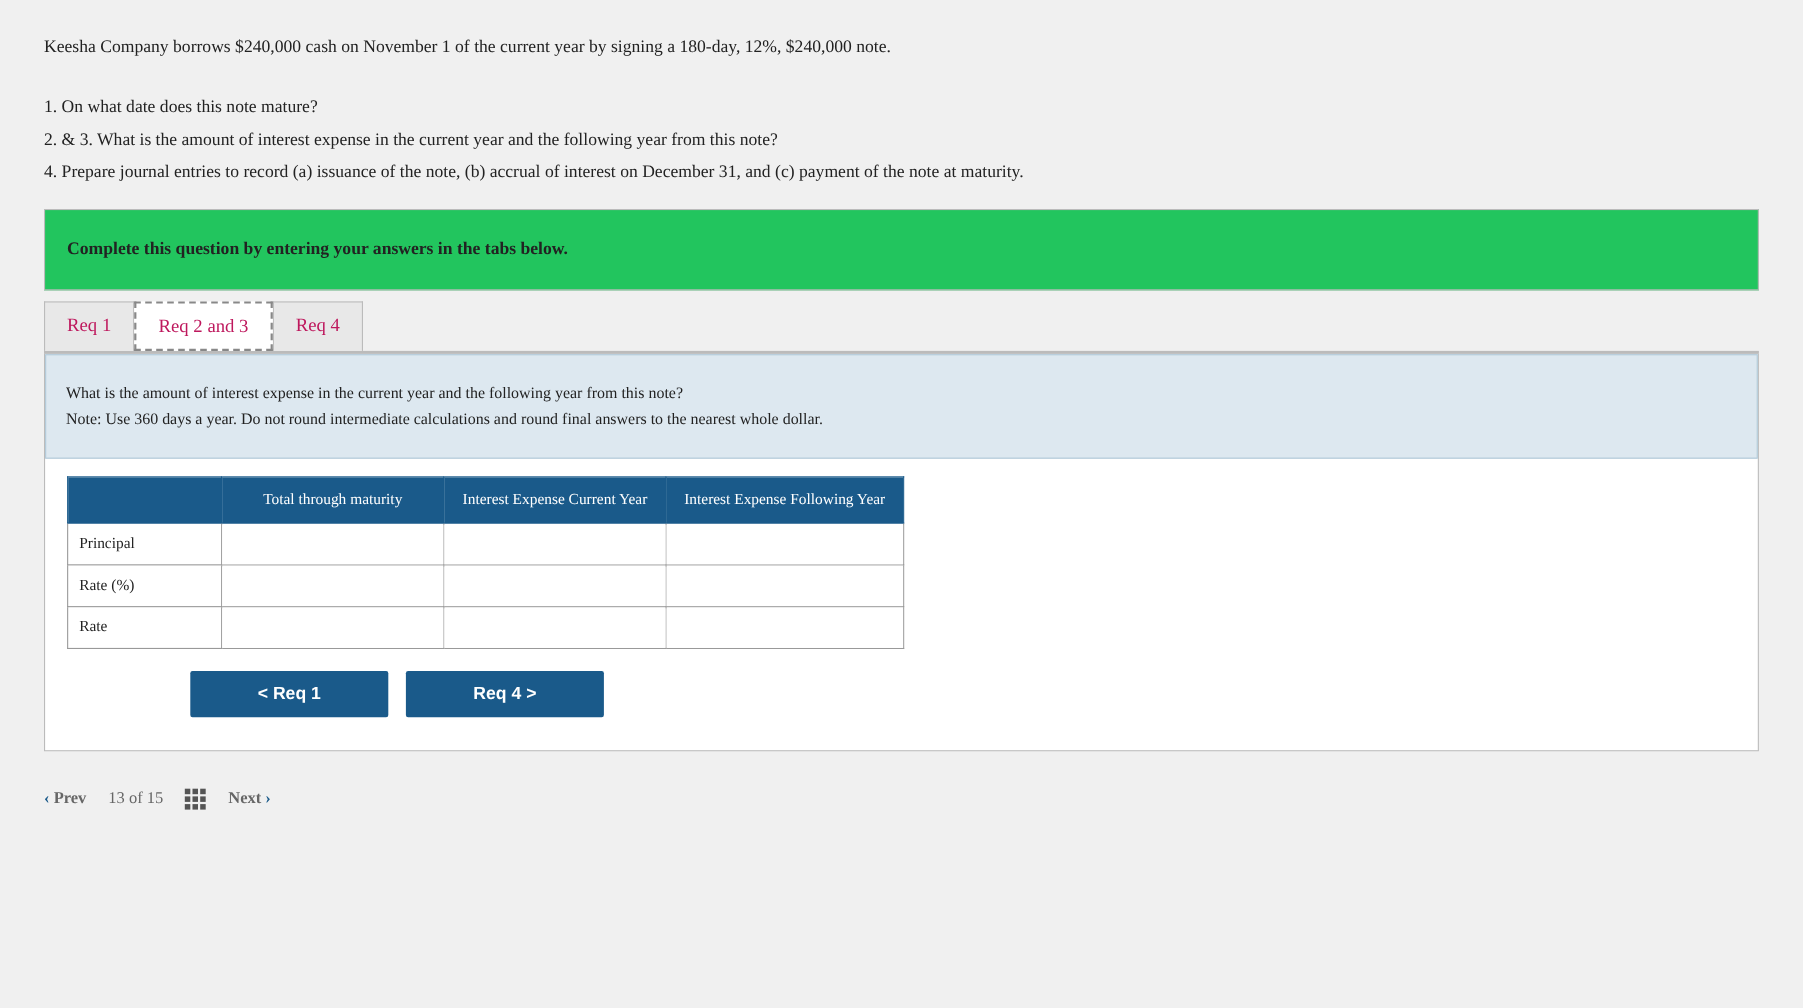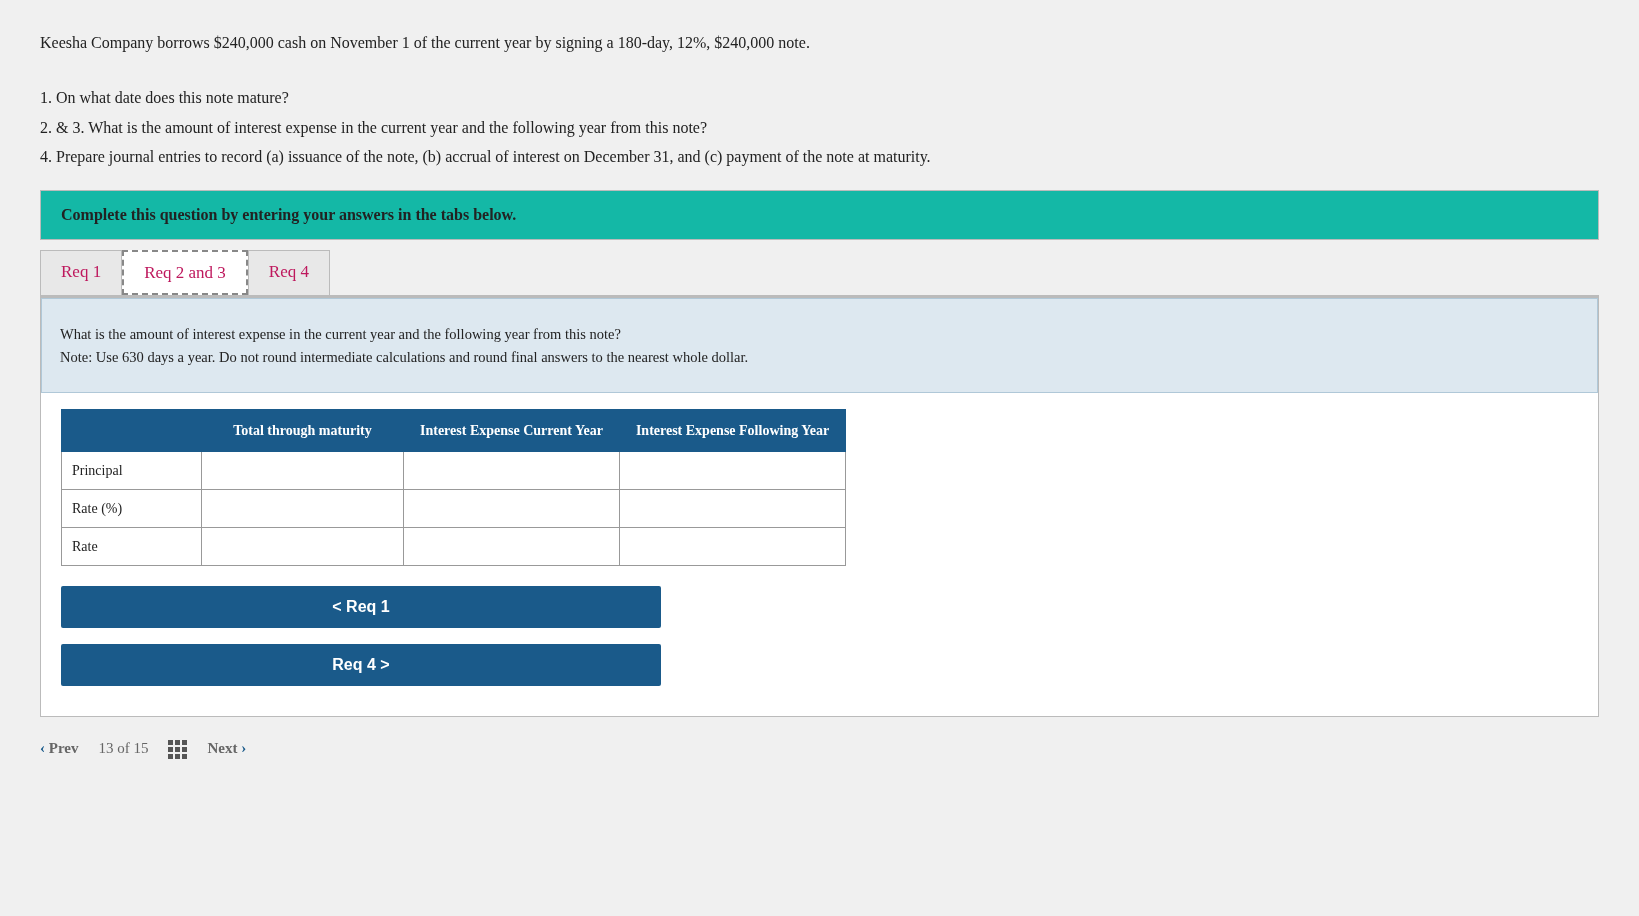--- a/index.html
+++ b/index.html
@@ -21,23 +21,23 @@
       margin-bottom: 20px;
       font-size: 16px;
       line-height: 1.6;
     }
 
     .intro-text p {
       margin-bottom: 4px;
     }
 
     .complete-box {
-      background-color: #14b8a6;
+      background-color: #22c55e;
       border: 1px solid #bbb;
-      padding: 12px 20px;
+      padding: 24px 20px;
       margin-bottom: 0;
       font-weight: bold;
       font-size: 16px;
     }
 
     .tabs-container {
       display: flex;
       gap: 0;
       margin-top: 10px;
       border-bottom: 2px solid #bbb;
@@ -88,21 +88,21 @@
       min-width: 600px;
       margin: 16px 20px;
     }
 
     .data-table thead tr th {
       background-color: #1a5a8a;
       color: white;
       padding: 10px 16px;
       text-align: center;
       font-size: 14px;
-      font-weight: bold;
+      font-weight: normal;
       border: 1px solid #1a5a8a;
     }
 
     .data-table thead tr th:first-child {
       background-color: #1a5a8a;
       min-width: 140px;
     }
 
     .data-table tbody tr td {
       border: 1px solid #999;
@@ -133,40 +133,39 @@
     .row-label {
       font-size: 14px;
     }
 
     .button-row {
       display: flex;
       gap: 16px;
       margin: 20px 20px 10px 20px;
       justify-content: center;
       max-width: 600px;
-      flex-direction: column;
     }
 
     .nav-btn {
       background-color: #1a5a8a;
       color: white;
       border: none;
       padding: 12px 40px;
       font-size: 16px;
       font-weight: bold;
       cursor: pointer;
       border-radius: 2px;
       min-width: 180px;
     }
 
     .bottom-nav {
       display: flex;
       align-items: center;
       gap: 20px;
-      margin-top: 20px;
+      margin-top: 32px;
       font-size: 15px;
       color: #444;
     }
 
     .bottom-nav span {
       color: #666;
     }
 
     .grid-icon {
       display: inline-grid;
@@ -210,21 +209,21 @@
     <span>Req 2 and 3</span>
   </div>
   <div class="tab">
     <span>Req 4</span>
   </div>
 </div>
 
 <div class="main-content">
   <div class="instruction-box">
     <span>What is the amount of interest expense in the current year and the following year from this note?</span><br>
-    <span>Note: Use 630 days a year. Do not round intermediate calculations and round final answers to the nearest whole dollar.</span>
+    <span>Note: Use 360 days a year. Do not round intermediate calculations and round final answers to the nearest whole dollar.</span>
   </div>
 
   <table class="data-table">
     <thead>
       <tr>
         <th></th>
         <th>Total through maturity</th>
         <th>Interest Expense Current Year</th>
         <th>Interest Expense Following Year</th>
       </tr>

